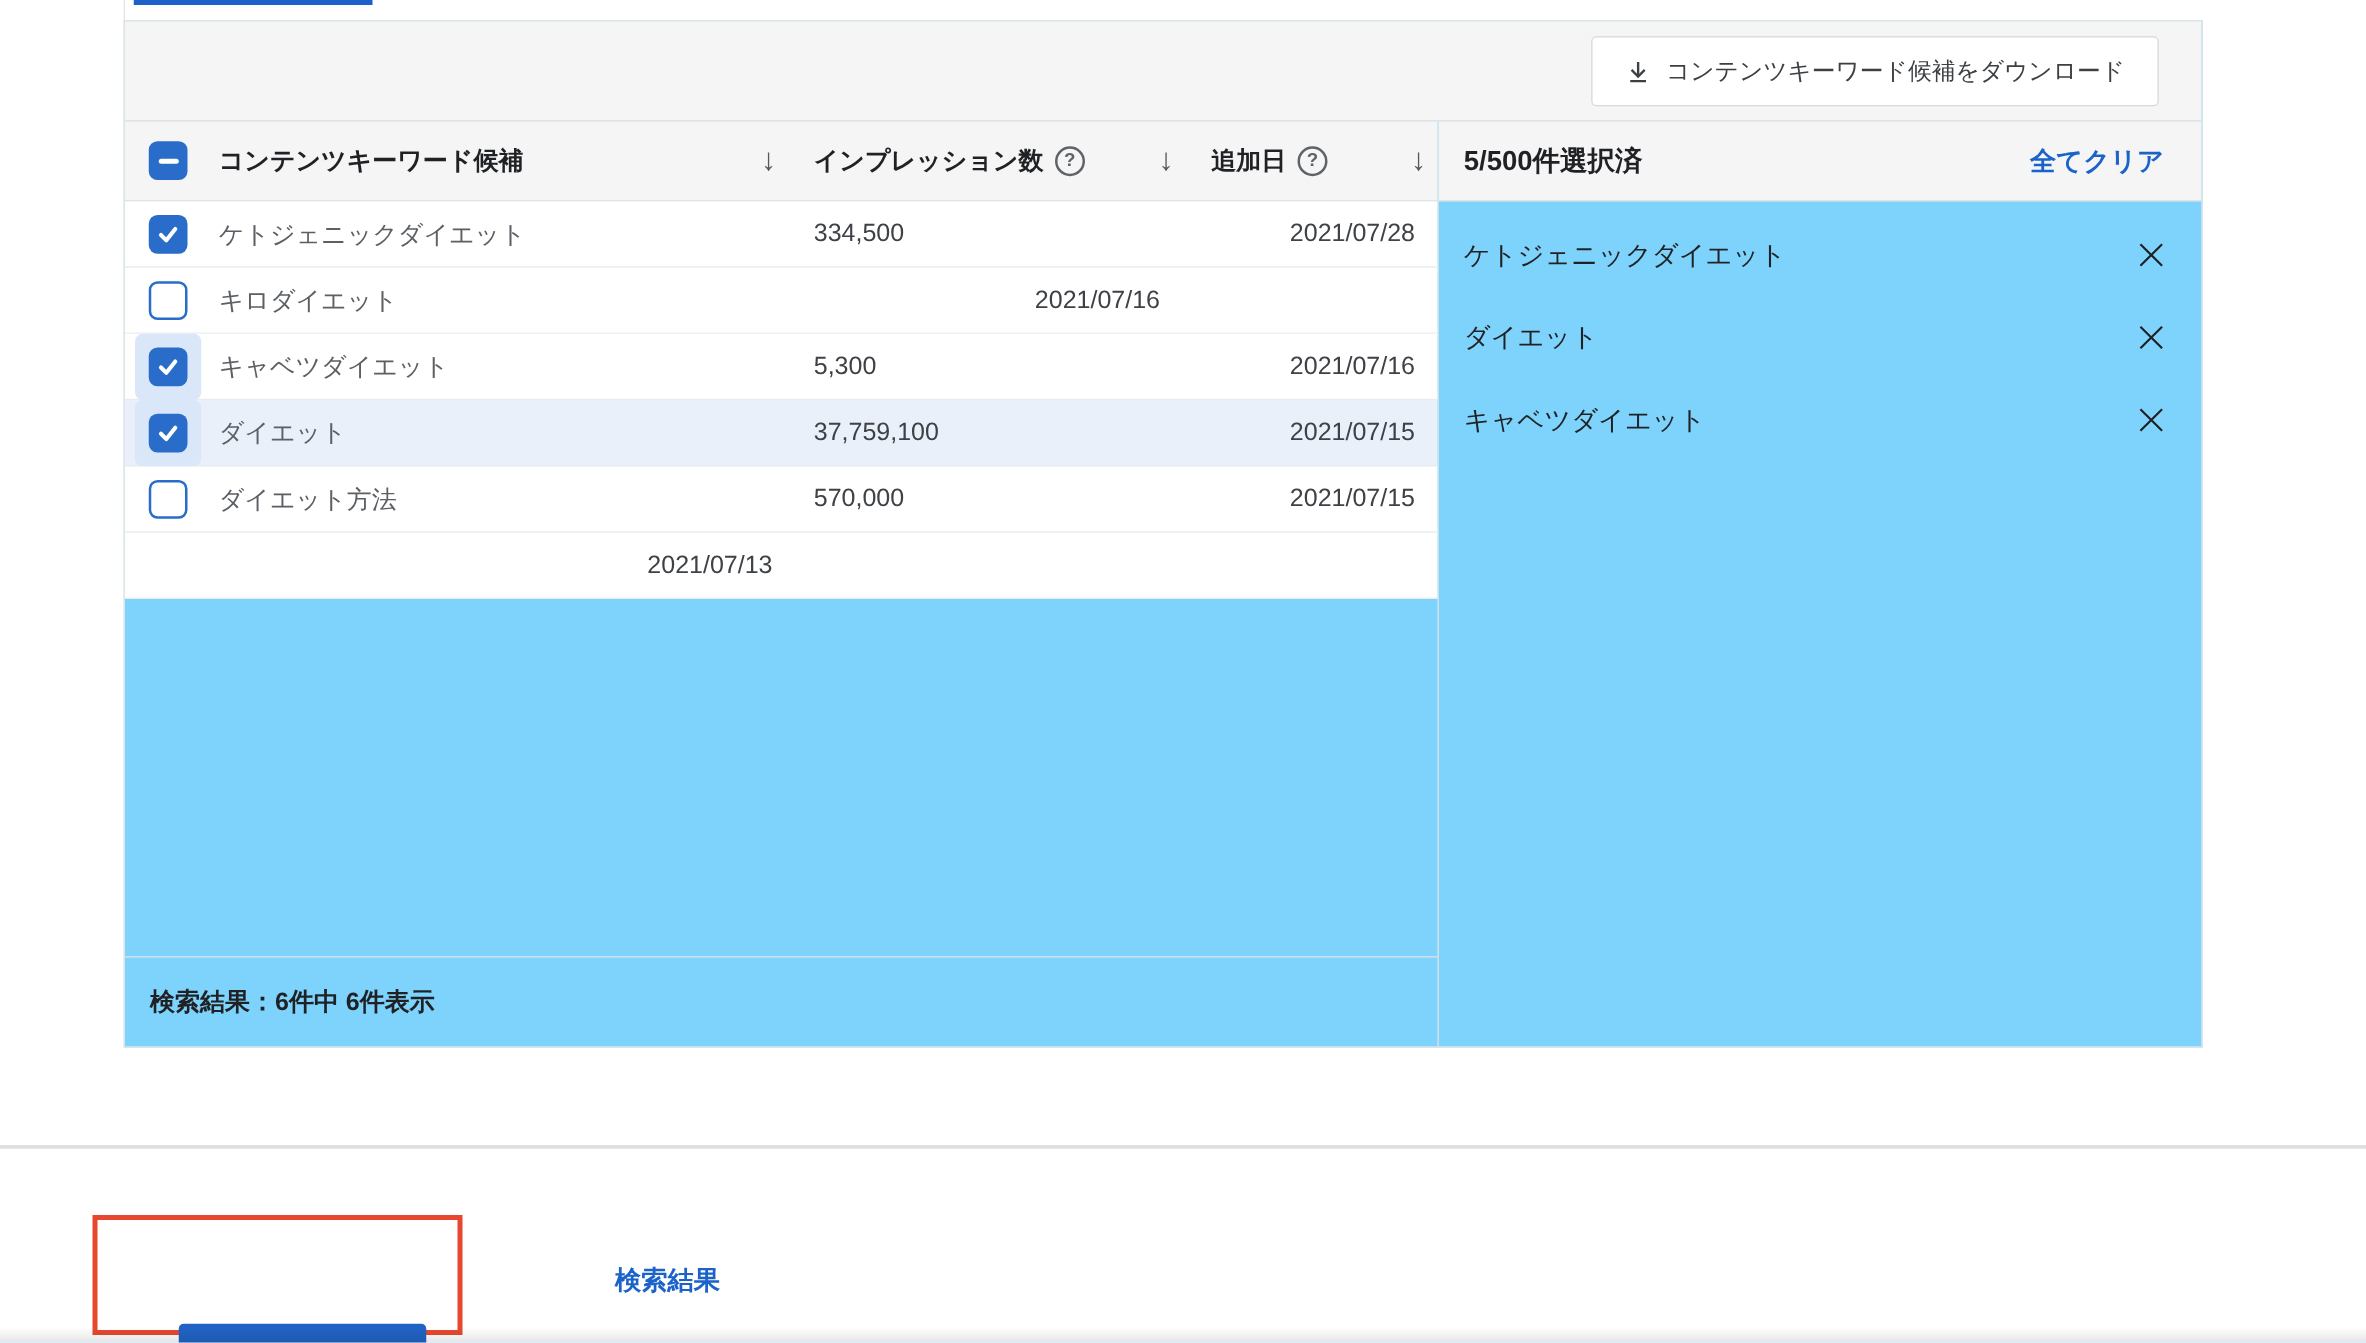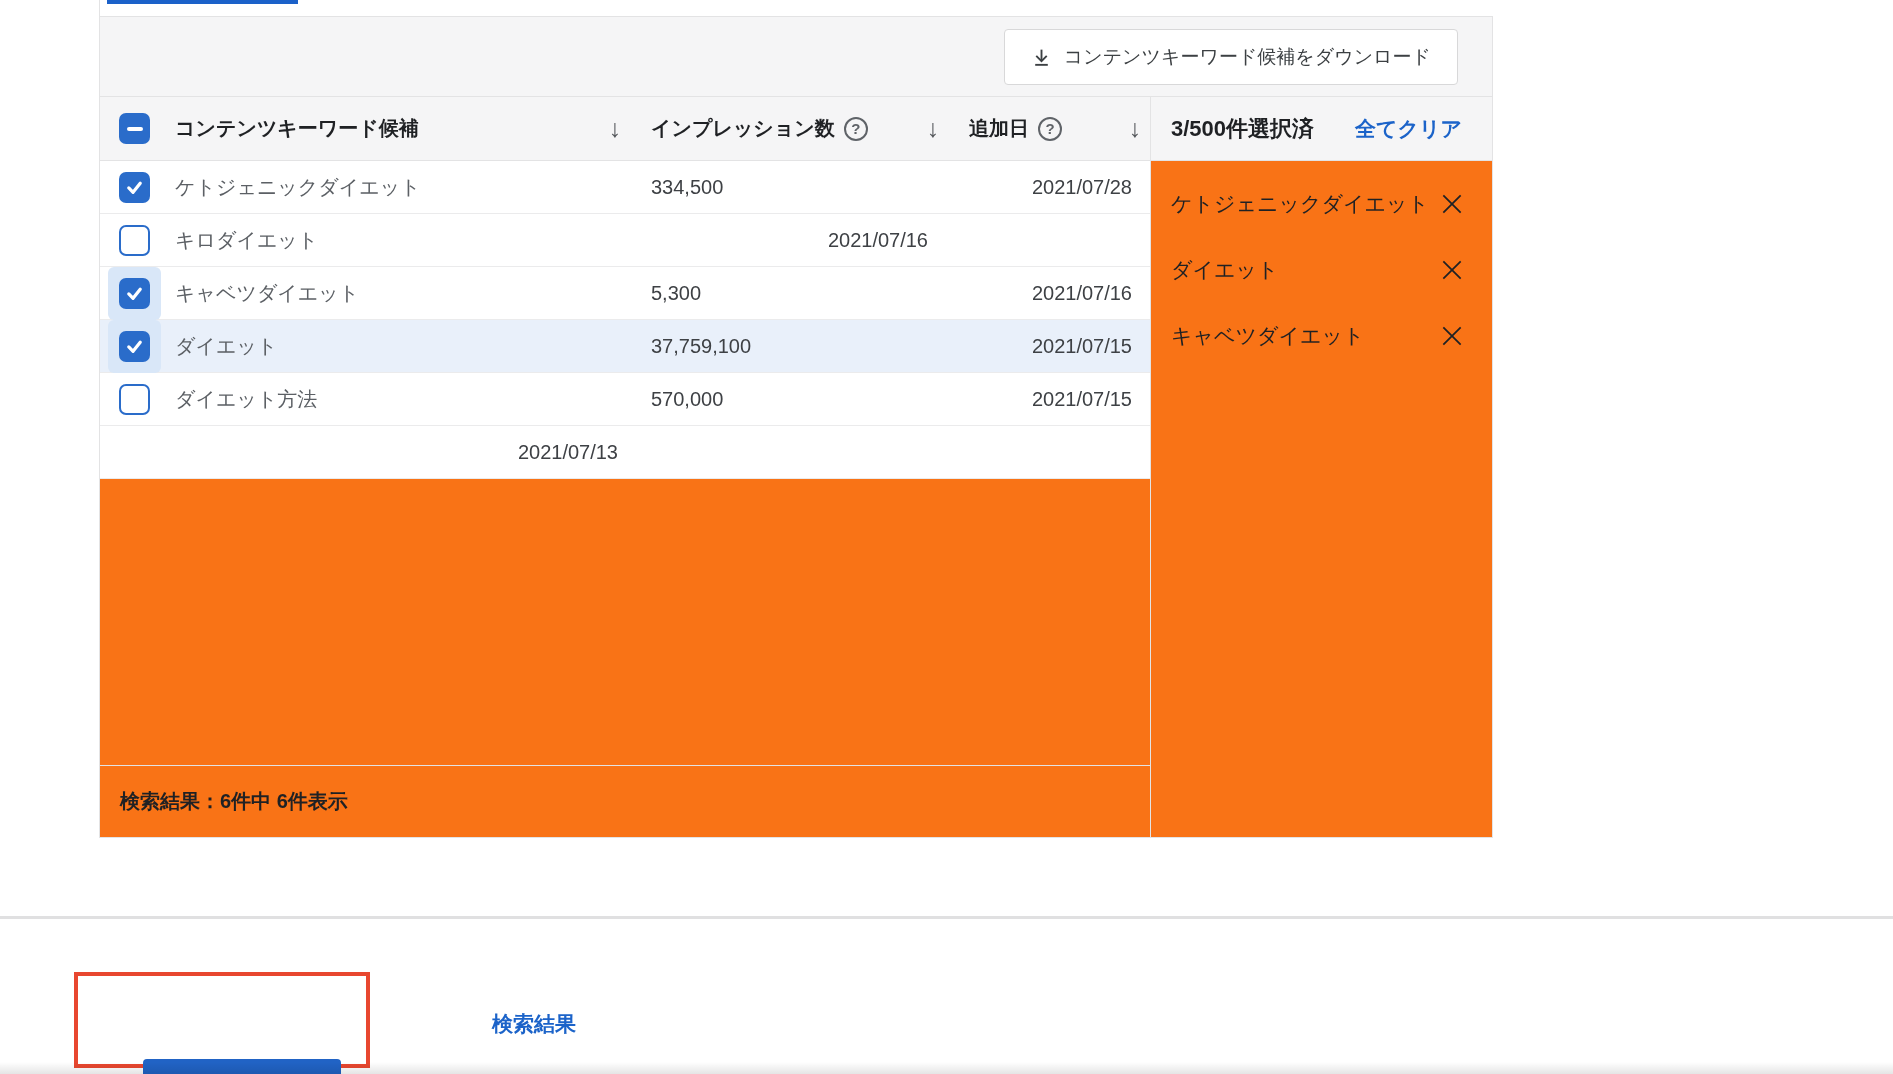--- a/index.html
+++ b/index.html
@@ -5,22 +5,22 @@
   * { margin:0; padding:0; box-sizing:border-box; }
   html,body { width:1893px; height:1074px; background:#fff; overflow:hidden;
               font-family:"Liberation Sans","DejaVu Sans",sans-serif; color:#202124; }
   .stage { position:relative; width:1893px; height:1074px; }
 
   
   .tab-underline { position:absolute; left:107px; top:0; width:191px; height:4px; background:#1b61c9; }
   .left-border-stub { position:absolute; left:99px; top:0; width:1px; height:17px; background:#e3e3e4; }
 
   
-  .container { position:absolute; left:99px; top:16px; width:1394px; height:822px;
-               background:#f97316; border:1px solid #e3e3e4; display:flex; flex-direction:column; }
+  .container { position:absolute; left:99px; top:16px; width:1663px; height:822px;
+               background:#7dd3fc; border:1px solid #e3e3e4; display:flex; flex-direction:column; }
 
   .toolbar { height:80px; background:#f5f5f6; border-bottom:1px solid #e3e3e4;
              position:relative; flex:0 0 auto; }
   .dl-btn { position:absolute; right:34px; top:12px; height:56px; padding:0 26px;
             background:#fff; border:1px solid #d8d8d9; border-radius:4px;
             display:flex; align-items:center; gap:12px; font-size:19px; color:#3c4043; cursor:pointer; }
   .dl-btn svg { display:block; }
 
   .main { flex:1 1 auto; display:flex; min-height:0; }
 
@@ -213,21 +213,21 @@
   </div>
 </div>
 
         <div class="filler"></div>
 
         <div class="tfoot">検索結果：6件中 6件表示</div>
       </div>
 
       <div class="panel">
         <div class="panel-head">
-          <span class="panel-count">3/500件選択済</span>
+          <span class="panel-count">5/500件選択済</span>
           <a class="clear-link">全てクリア</a>
         </div>
         <div class="panel-items" id="items-host">
   <div class="pitem">
     <span class="pitem-label">ケトジェニックダイエット</span>
     <span class="x-btn">
       <svg width="26" height="26" viewBox="0 0 24 24" fill="none" stroke="#202124" stroke-width="1.6">
         <path d="M4 4 L20 20 M20 4 L4 20"></path>
       </svg>
     </span>

